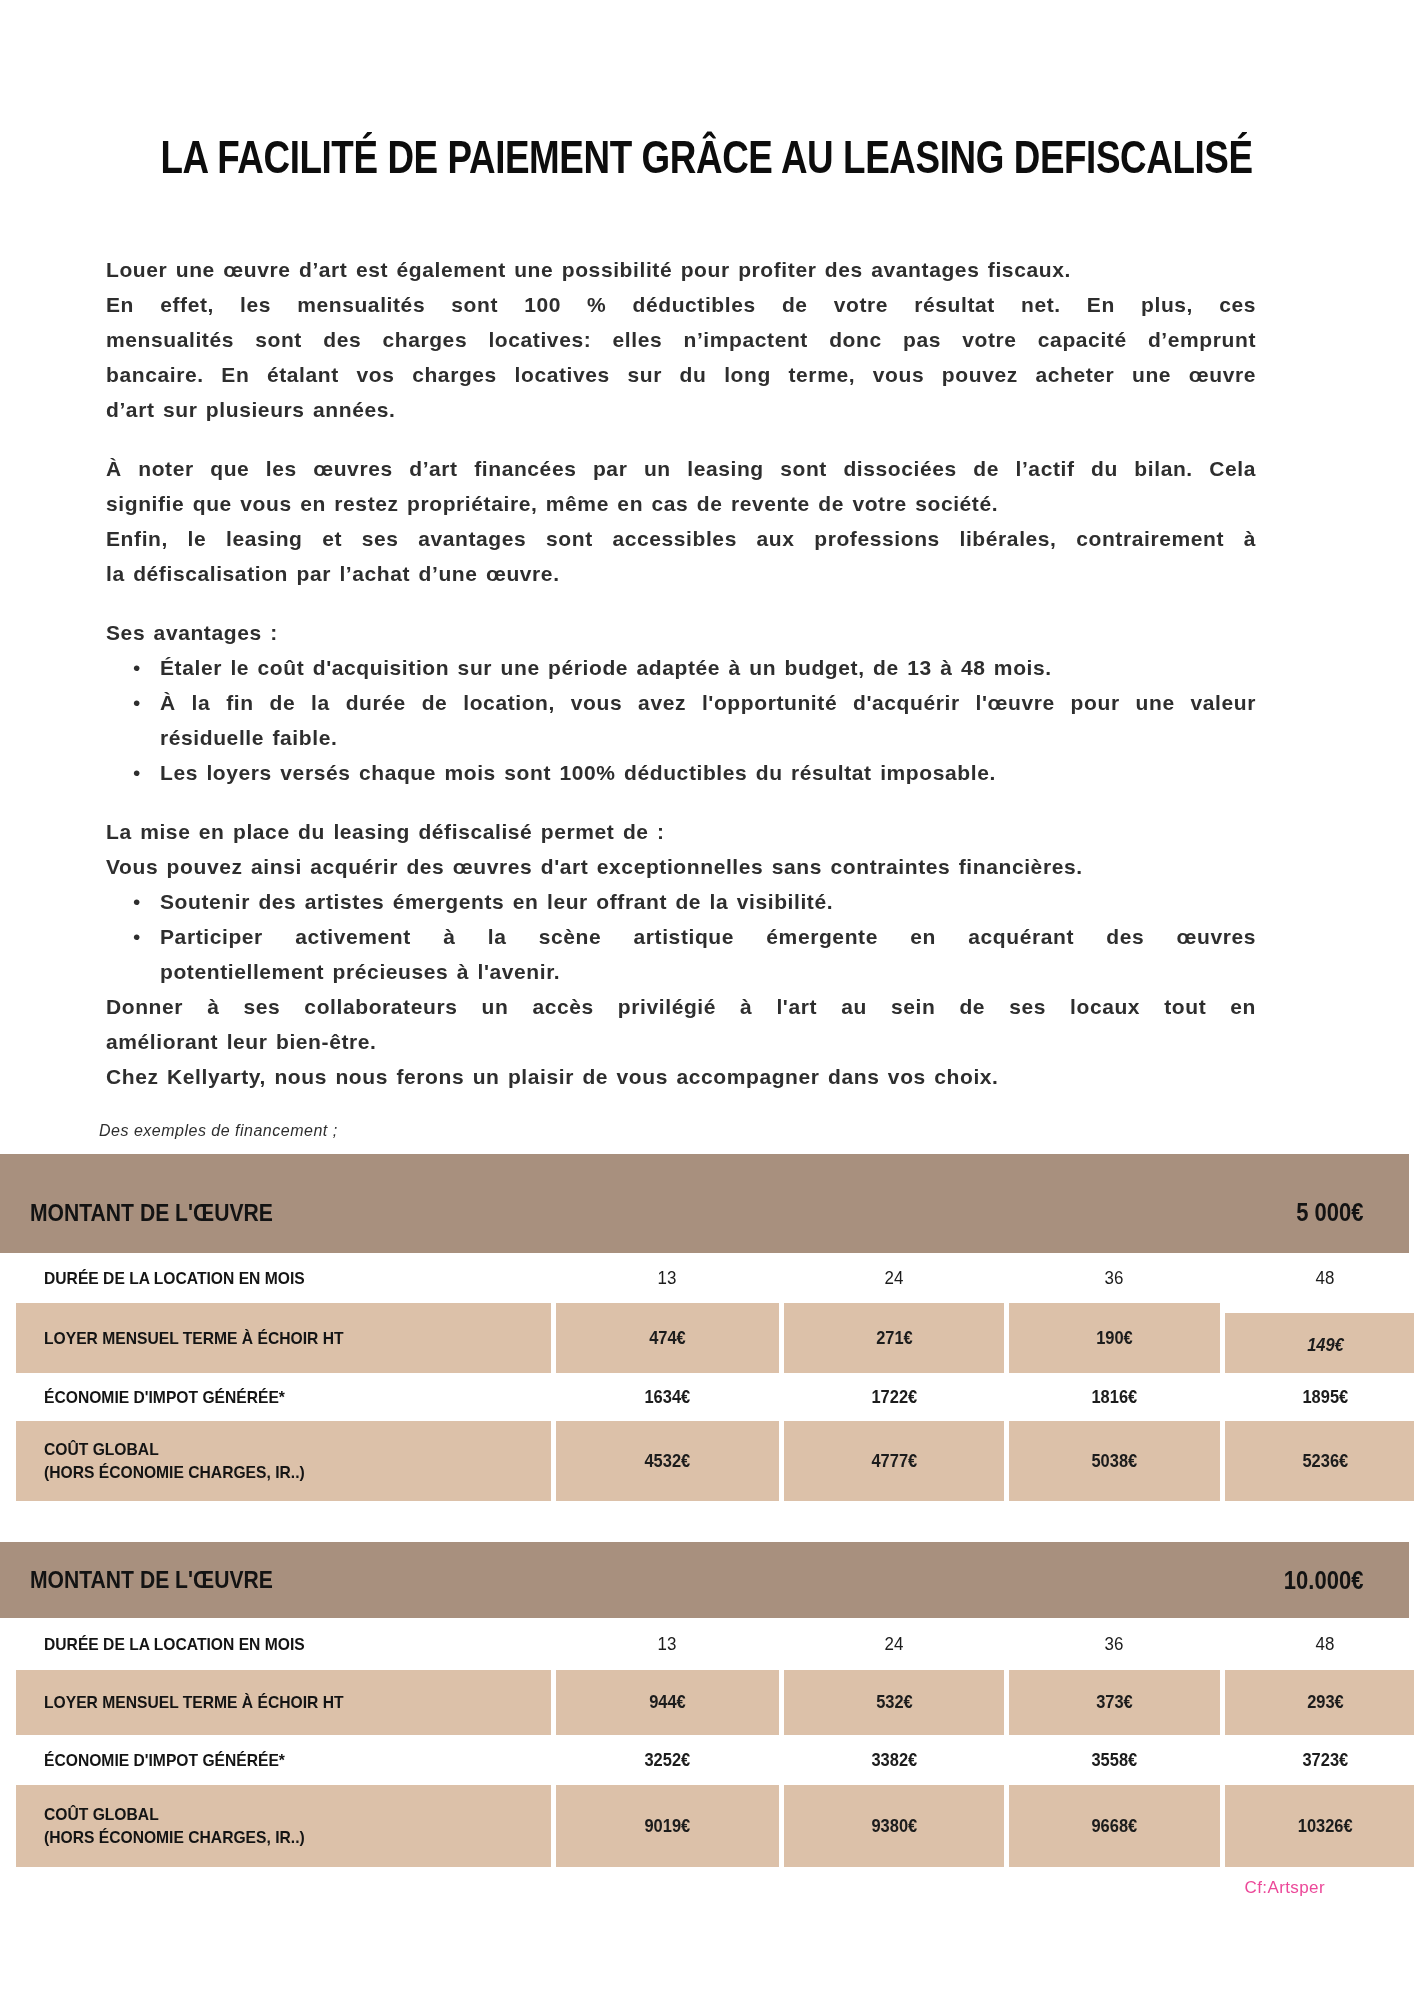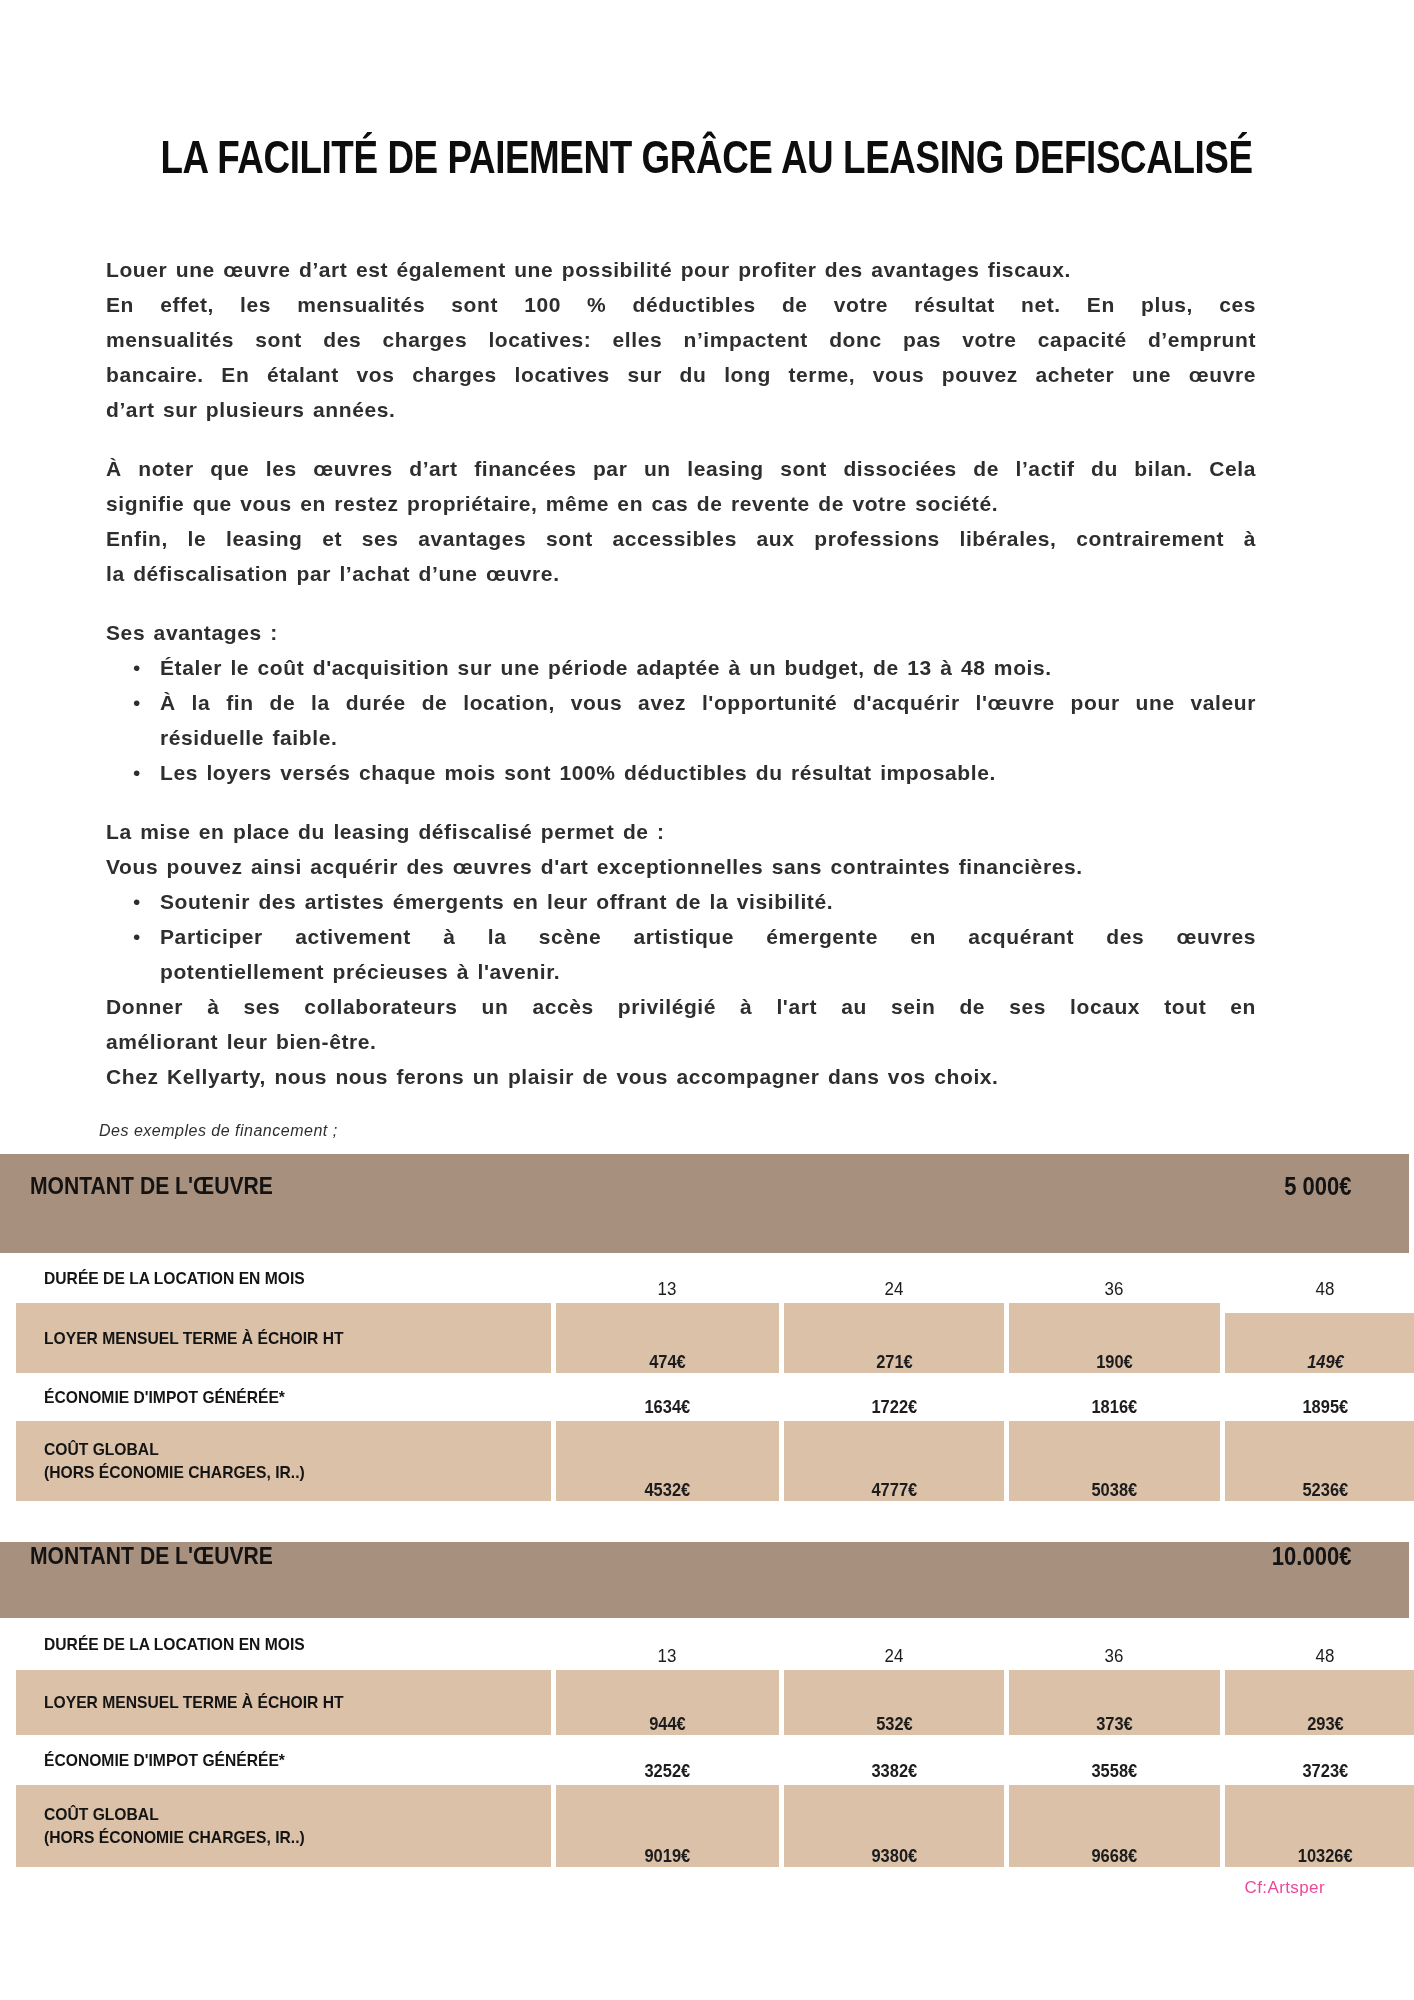--- a/index.html
+++ b/index.html
@@ -35,38 +35,38 @@
     font-size:16px; font-style:italic; letter-spacing:0.5px; color:#2e2e2e;
   }
 
   
   .tbl { position:absolute; left:0; width:1409px; }
   .tbl.t1 { top:1154px; }
   .tbl.t2 { top:1542px; }
 
   .tblhead {
     background:var(--header-bar, #a8907e);
-    display:flex; justify-content:space-between; align-items:flex-start;
-    padding:0 58px 0 30px; box-sizing:border-box; color:#131313;
+    display:flex; justify-content:space-between; align-items:center;
+    padding:0 46px 0 30px; box-sizing:border-box; color:#131313;
   }
   .t1 .tblhead { height:99px; padding-top:18px; }
   .t2 .tblhead { height:76px; }
   .th-label { display:inline-block; transform:scaleX(0.88); transform-origin:0 50%;
               font-size:24px; font-weight:bold; white-space:nowrap; }
   .th-amount { display:inline-block; transform:scaleX(0.88); transform-origin:100% 50%;
                font-size:25px; font-weight:bold; white-space:nowrap; }
 
   .trow {
     display:grid; grid-template-columns:535px 223px 220px 211px 200px;
     column-gap:5px; margin-top:3px;padding-left:16px;
   }
   .t1 .r0 { height:44px; } .t1 .r1 { height:70px; } .t1 .r2 { height:42px; } .t1 .r3 { height:80px; }
   .t2 .r0 { height:46px; } .t2 .r1 { height:65px; } .t2 .r2 { height:44px; } .t2 .r3 { height:82px; }
 
-  .cell { display:flex; align-items:flex-end; box-sizing:border-box; }
+  .cell { display:flex; align-items:center; box-sizing:border-box; }
   .shaded .cell { background:var(--shaded-cell, #dcc1a9); }
   .cell.lbl { padding-left:28px; flex-direction:column; align-items:flex-start; justify-content:center; }
   .cell.val { justify-content:center; }
 
   .cx { display:inline-block; transform:scaleX(0.92); transform-origin:0 50%;
         white-space:nowrap; font-weight:bold; font-size:17px; color:#141414; line-height:23px; }
   .cv { display:inline-block; transform:scaleX(0.94); transform-origin:50% 50%;
         white-space:nowrap; font-size:17.5px; font-weight:bold; color:#1c1c1c; }
   .r0 .cv { font-weight:normal; font-size:18px; }
 

